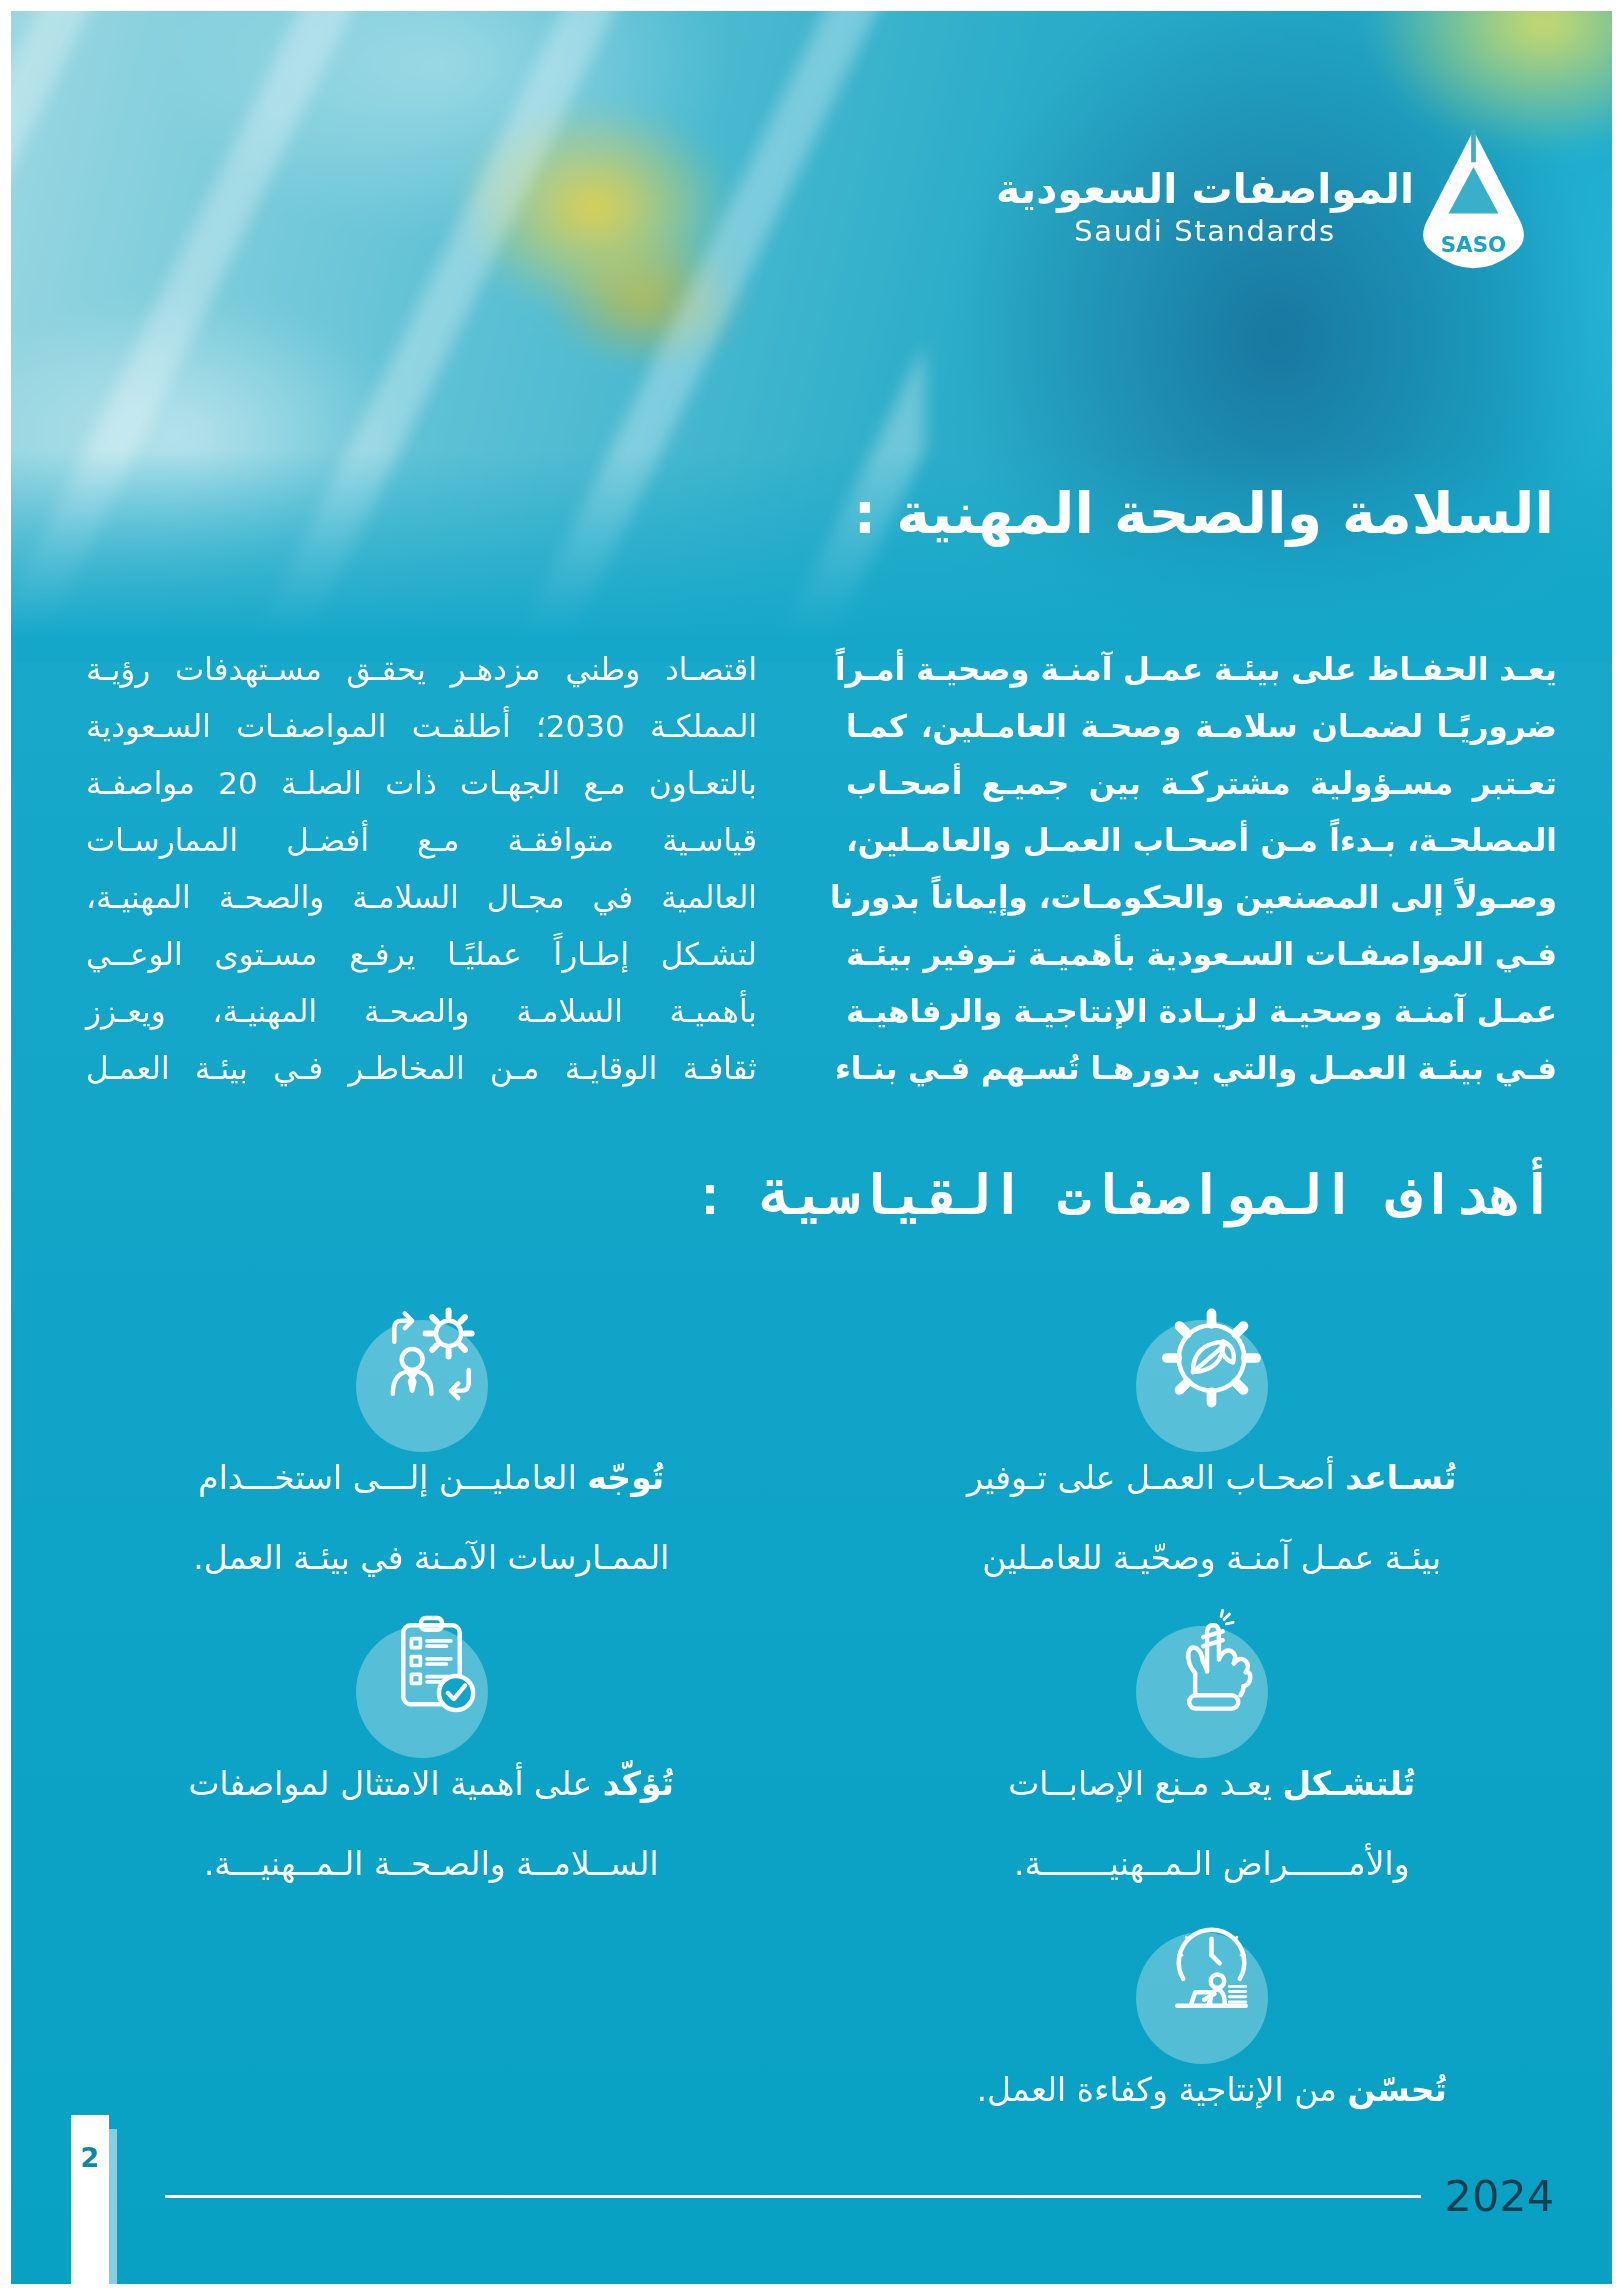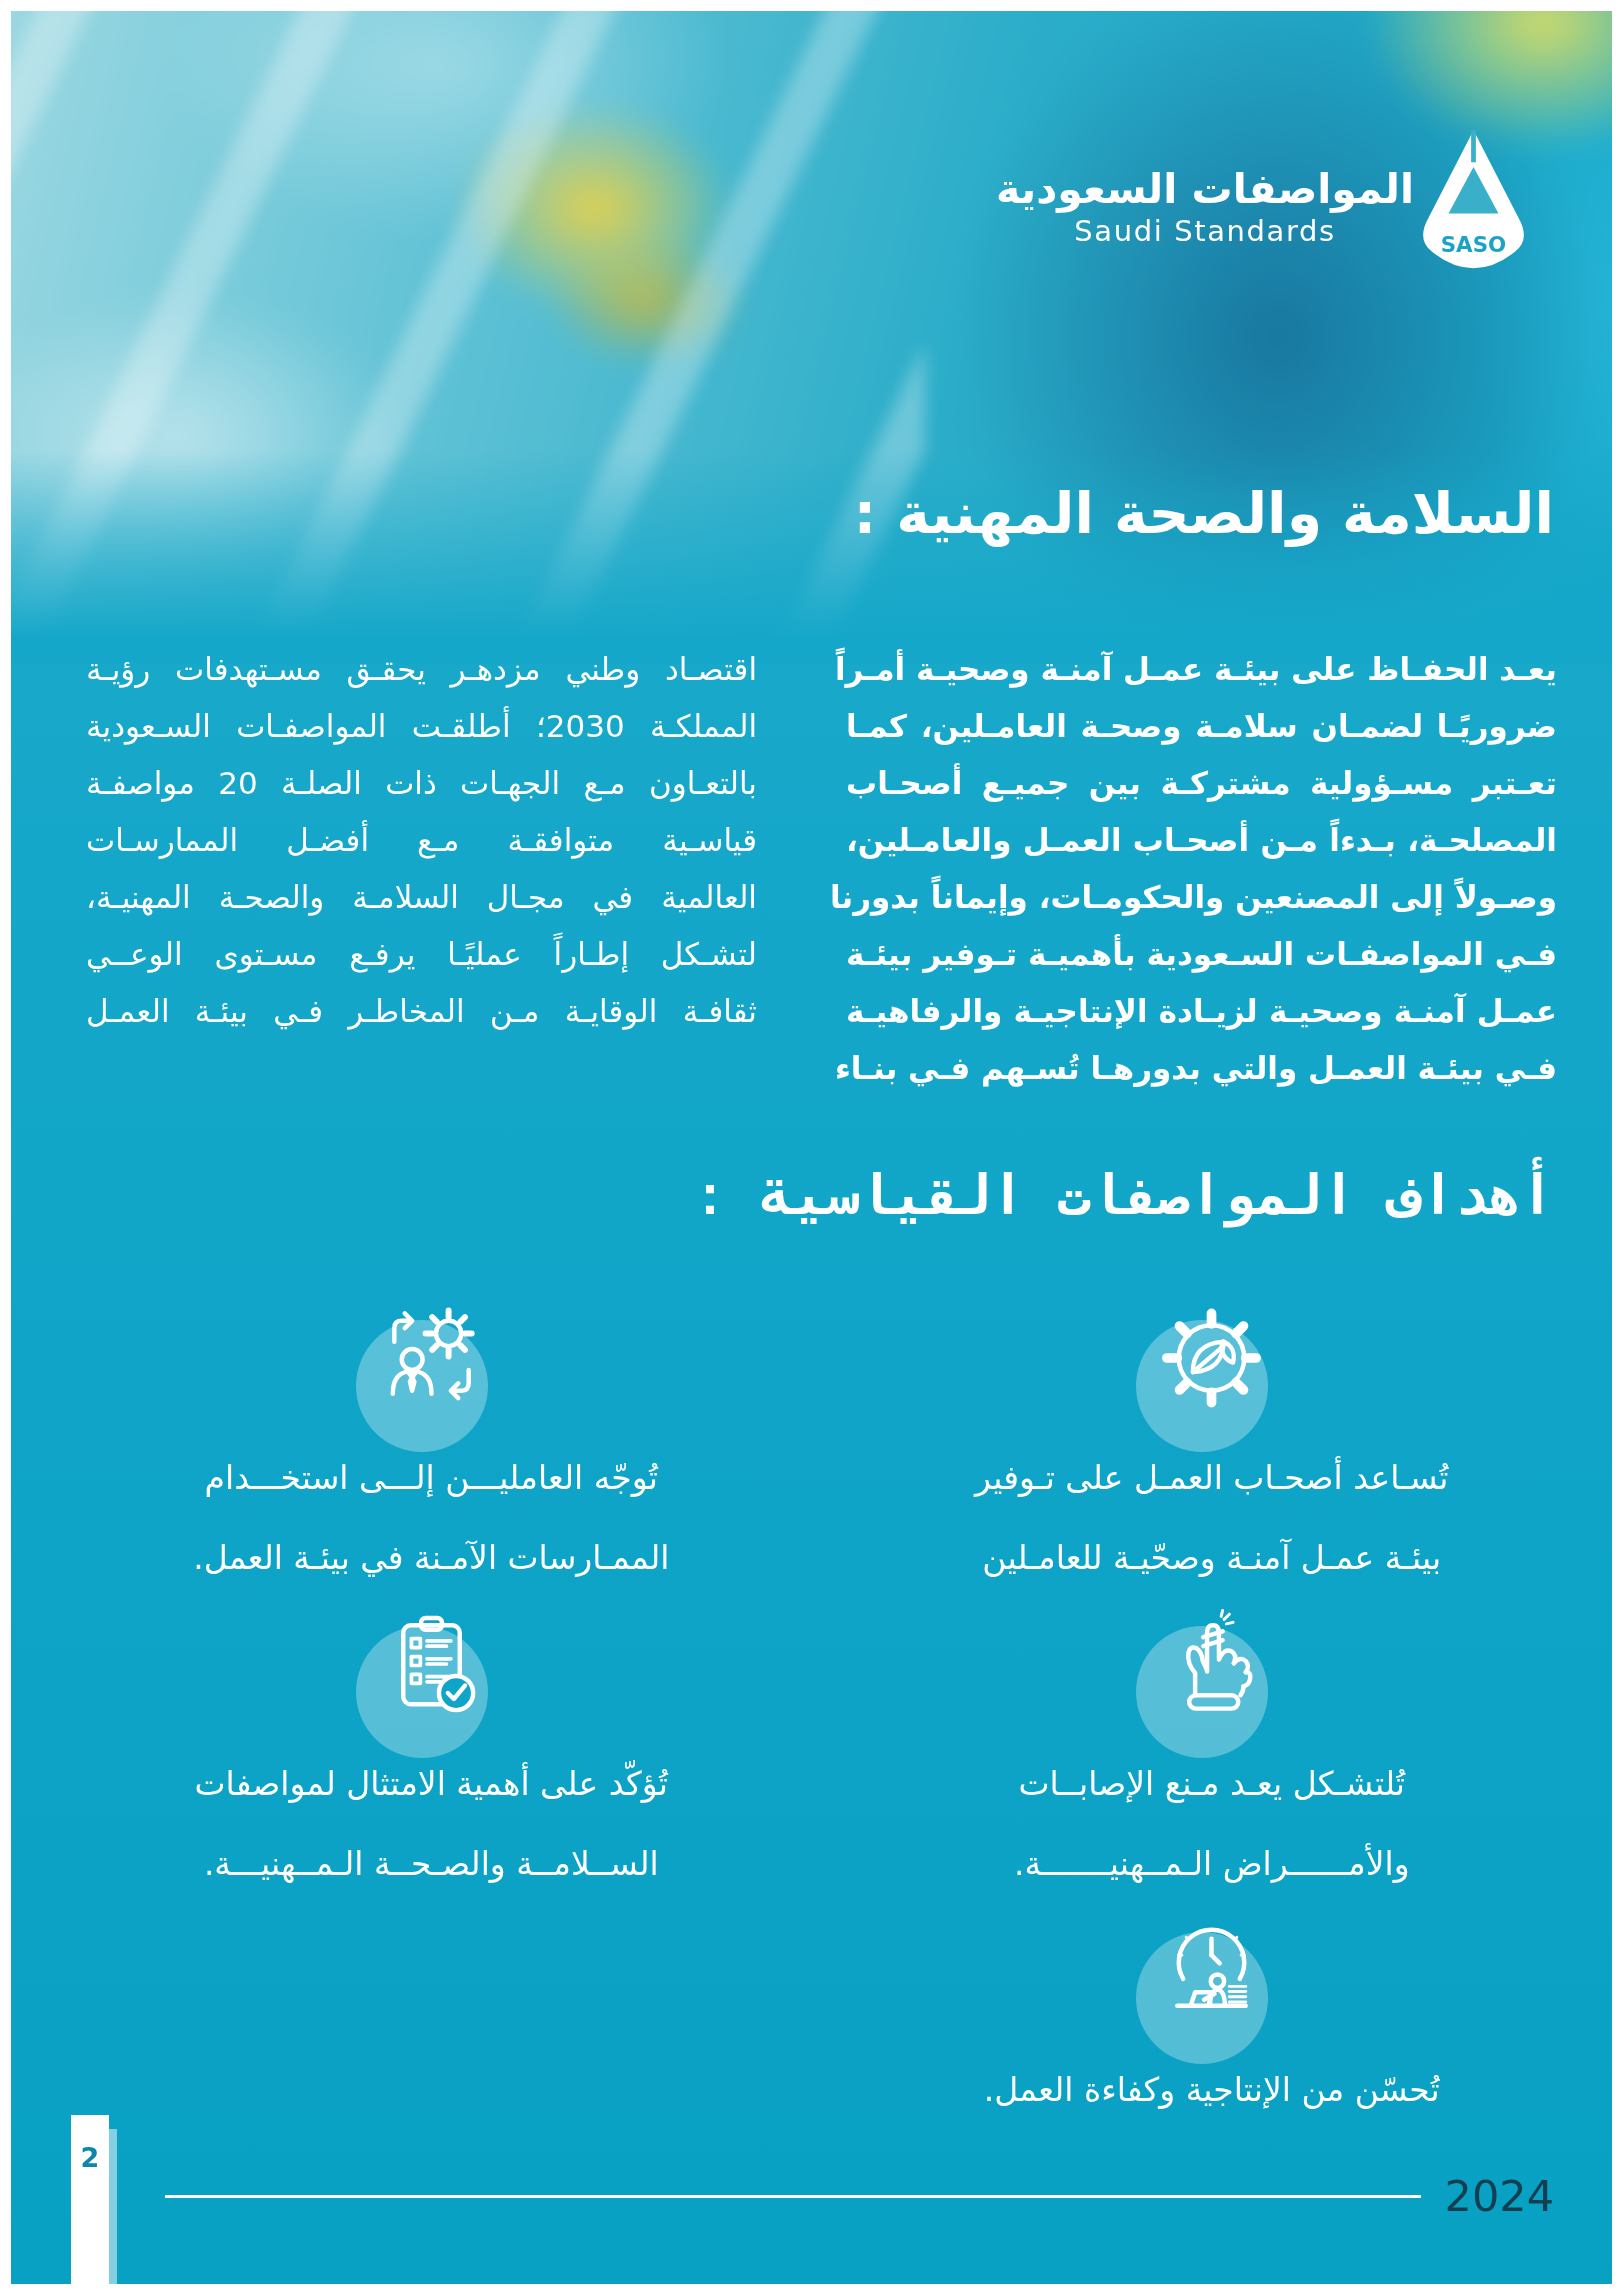--- a/index.html
+++ b/index.html
@@ -67,21 +67,21 @@
     grid-auto-rows:306px;direction:rtl;color:#fff;
   }
   .obj{display:flex;flex-direction:column;align-items:center;}
   .obj-icon{position:relative;width:145px;height:143px;flex:0 0 auto;}
   .halo{
     position:absolute;left:-3.1px;top:25px;width:132px;height:132px;border-radius:50%;
     background:rgba(255,255,255,0.30);
   }
   .obj-icon svg{position:relative;display:block;margin:4.7px auto 0;}
   .obj-line{direction:rtl;font-size:33px;line-height:80px;text-align:center;white-space:nowrap;}
-  .obj-line b{font-weight:normal;margin-top:44px;}
+  .obj-line b{font-weight:bold;margin-top:44px;}
   
   .footer-rule{position:absolute;top:2184px;left:154px;width:1256px;height:3.1px;background:#ffffff;}
   .footer-year{position:absolute;top:2160px;right:58px;font-size:43px;color:#143f50;}
   .page-tab{position:absolute;left:60px;top:2104px;bottom:0;width:38px;background:#ffffff;}
   .page-tab-shadow{position:absolute;left:97px;top:2118px;bottom:0;width:9.4px;background:rgba(255,255,255,0.5);}
   .page-num{margin-top:27px;text-align:center;font-size:27px;font-weight:bold;color:#0e86ac;}
   
   .icon-stroke{stroke:#ffffff;fill:none;stroke-linecap:round;stroke-linejoin:round;}
 </style>
 </head>
@@ -121,20 +121,21 @@
         <div class="jline">عمـل آمنـة وصحيـة لزيـادة الإنتاجيـة والرفاهيـة</div>
         <div class="jline">فـي بيئـة العمـل والتي بدورهـا تُسـهم فـي بنـاء</div>
       </div>
     <div class="col-left">
         <div class="jline">اقتصـاد وطني مزدهـر يحقـق مسـتهدفات رؤيـة</div>
         <div class="jline">المملكـة 2030؛ أطلقـت المواصفـات السـعودية</div>
         <div class="jline">بالتعـاون مـع الجهـات ذات الصلـة 20 مواصفـة</div>
         <div class="jline">قياسـية متوافقـة مـع أفضـل الممارسـات</div>
         <div class="jline">العالمية في مجـال السلامـة والصحـة المهنيـة،</div>
         <div class="jline">لتشـكل إطـاراً عمليًـا يرفـع مسـتوى الوعــي</div>
+        <div class="jline">بأهميـة السلامـة والصحـة المهنيـة، ويعـزز</div>
         <div class="jline">ثقافـة الوقايـة مـن المخاطـر فـي بيئـة العمـل</div>
       </div>
   </div>
 
   <div class="section-heading">أهداف المواصفات القياسية :</div>
 
   <div class="objectives">
 
     <div class="obj">
       <div class="obj-icon">

